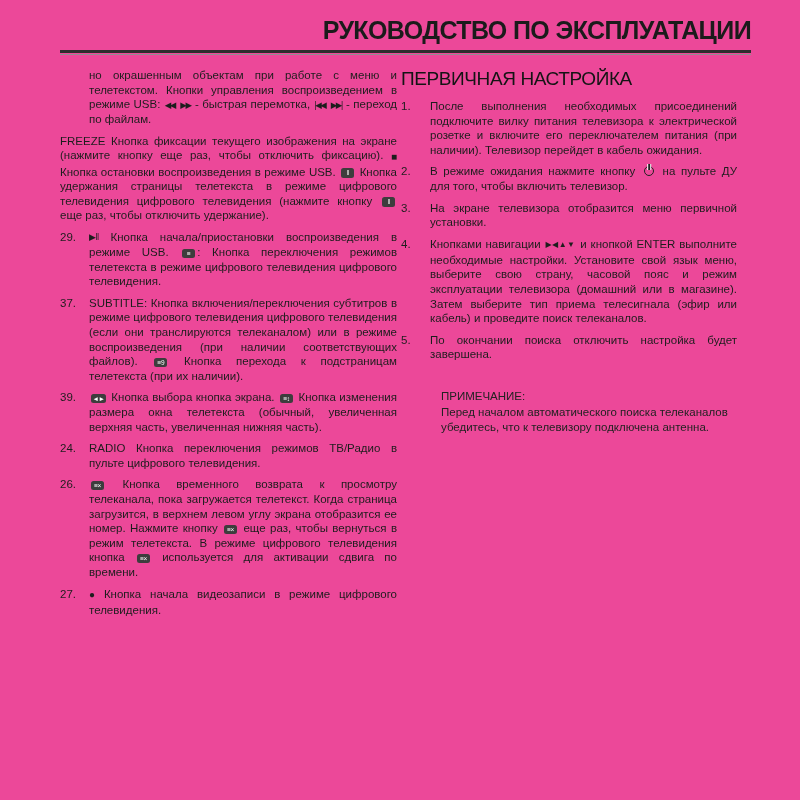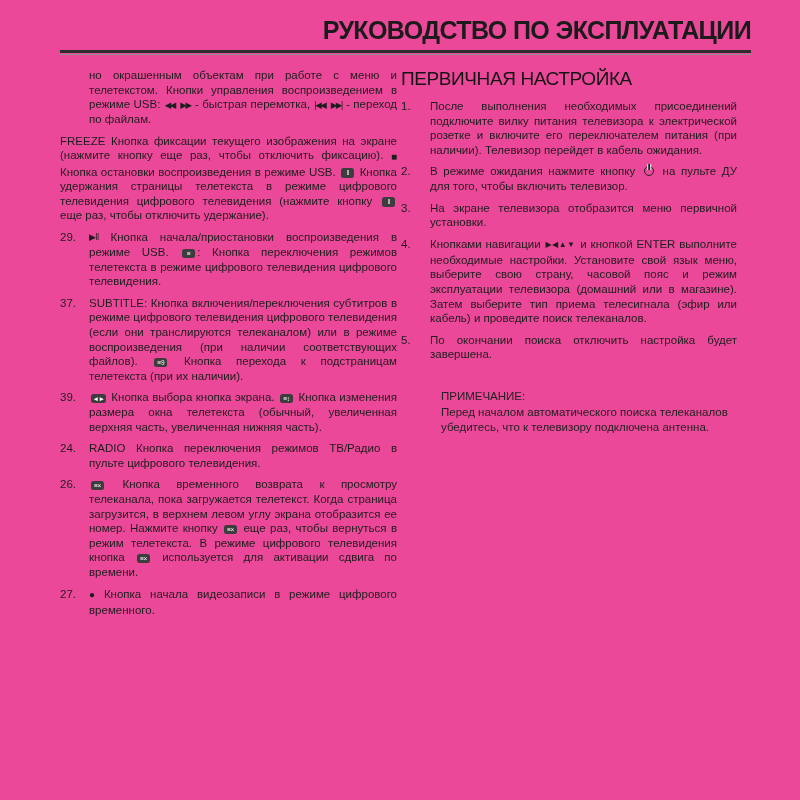--- a/index.html
+++ b/index.html
@@ -66,21 +66,21 @@
           <div class="li">
             <div class="num">24.</div>
             <div class="body"><span>RADIO Кнопка переключения режимов ТВ/Радио в пульте цифрового телевидения.</span></div>
           </div>
           <div class="li">
             <div class="num">26.</div>
             <div class="body"><span class="icon badge">≡×</span><span> Кнопка временного возврата к просмотру телеканала, пока загружается телетекст. Когда страница загрузится, в верхнем левом углу экрана отобразится ее номер. Нажмите кнопку </span><span class="icon badge">≡×</span><span> еще раз, чтобы вернуться в режим телетекста. В режиме цифрового телевидения кнопка </span><span class="icon badge">≡×</span><span> используется для активации сдвига по времени.</span></div>
           </div>
           <div class="li">
             <div class="num">27.</div>
-            <div class="body"><span class="icon plain rec">●</span><span> Кнопка начала видеозаписи в режиме цифрового временного.</span></div>
+            <div class="body"><span class="icon plain rec">●</span><span> Кнопка начала видеозаписи в режиме цифрового телевидения.</span></div>
           </div>
         </div>
     </section>
 
     <section class="col-right">
       <h2>ПЕРВИЧНАЯ НАСТРОЙКА</h2>
       <div id="right-list">
           <div class="li">
             <div class="num">1.</div>
             <div class="body"><span>После выполнения необходимых присоединений подключите вилку питания телевизора к электрической розетке и включите его переключателем питания (при наличии). Телевизор перейдет в кабель ожидания.</span></div>

